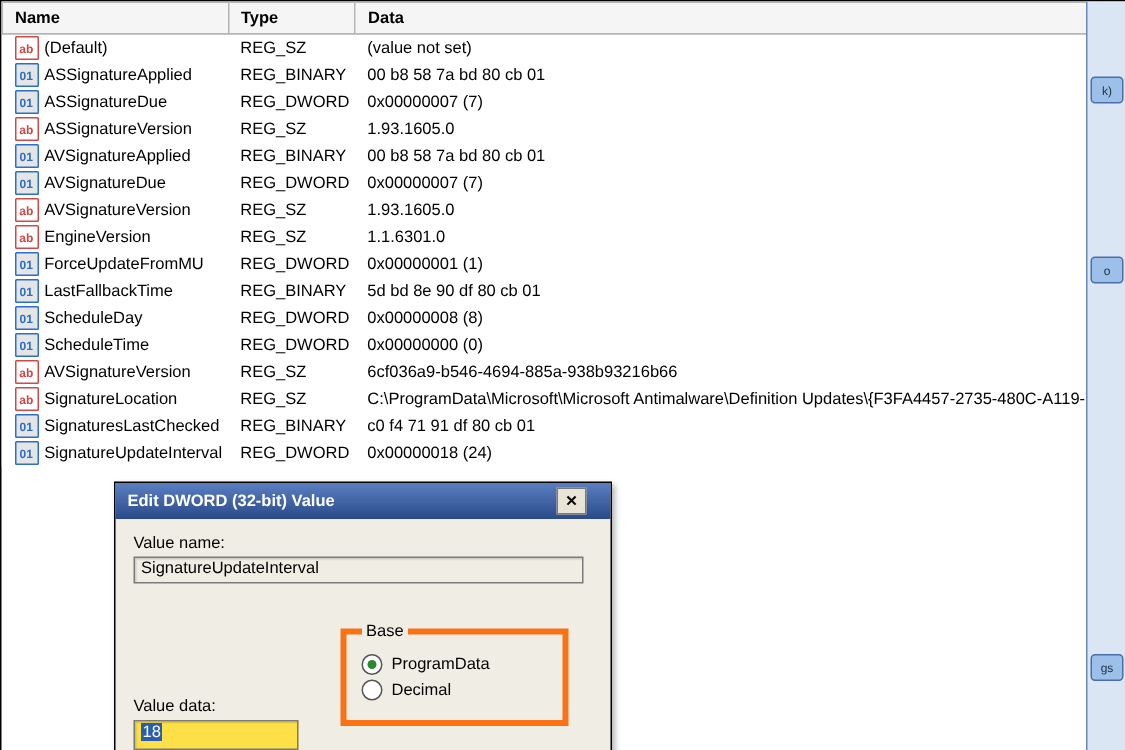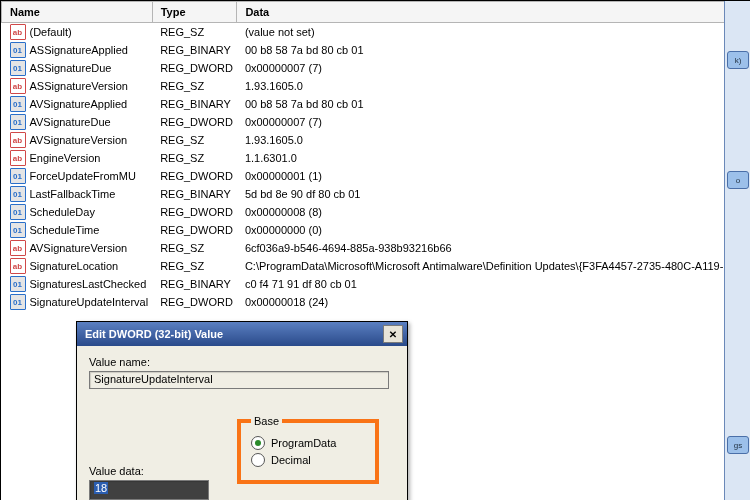--- a/index.html
+++ b/index.html
@@ -8,27 +8,27 @@
   .list th{text-align:left;font-weight:700;background:#f5f5f5;border:1px solid #b5b5b5;padding:2px 8px;height:16px}
   .list td{padding:1px 4px 1px 8px;white-space:nowrap;height:16px;vertical-align:middle}
   .name-cell{display:flex;align-items:center;gap:4px}
   .icon{width:14px;height:14px;flex:0 0 14px;display:inline-flex;align-items:center;justify-content:center;border:1px solid;font-size:8px;font-weight:bold;border-radius:1px}
   .icon-sz{border-color:#d04848;color:#d04848;background:#fff}
   .icon-bin{border-color:#2a6fc9;color:#2a6fc9;background:#e5e5e5}
   .col-name{width:180px}
   .col-type{width:90px}
   
   .dialog{position:absolute;left:75px;top:320px;width:330px;background:#f0eee4;border:1px solid #000;box-shadow:2px 2px 4px rgba(0,0,0,.3)}
-  .titlebar{background:linear-gradient(#5a7fc1,#2a4a8a);color:#fff;font-weight:bold;padding:3px 4px 3px 8px;display:flex;align-items:center;justify-content:space-between;font-size:11px}
+  .titlebar{background:linear-gradient(#5a7fc1,#2a4a8a);color:#fff;font-weight:bold;padding:3px 16px 3px 8px;display:flex;align-items:center;justify-content:space-between;font-size:11px}
   .close{width:18px;height:16px;background:#e8e4d8;border:1px solid #7a7a7a;display:flex;align-items:center;justify-content:center;font-size:10px;color:#000;font-weight:bold}
   .body{padding:10px 12px 12px}
   .lbl{margin-bottom:3px}
   .ro-input{width:300px;height:18px;border:1px solid #7a7a7a;background:#f0eee4;padding:1px 4px;box-sizing:border-box;margin-bottom:10px;box-shadow:inset 1px 1px 1px rgba(0,0,0,.15)}
   .row{display:flex;gap:12px;align-items:flex-end}
-  .val-input{width:120px;height:20px;border:1px solid #7a7a7a;background:#404040;padding:1px 4px;box-sizing:border-box;box-shadow:inset 1px 1px 1px rgba(0,0,0,.15)}
+  .val-input{width:110px;height:20px;border:1px solid #7a7a7a;background:#fde047;padding:1px 4px;box-sizing:border-box;box-shadow:inset 1px 1px 1px rgba(0,0,0,.15)}
   .val-input .sel{background:#2a5db0;color:#fff;padding:0 1px}
   fieldset{border:4px solid #f97316;padding:6px 10px 10px;margin:16px;flex:1}
   legend{padding:0 3px}
   .radio-row{display:flex;align-items:center;gap:6px;margin:3px 0}
   .radio{width:12px;height:12px;border:1px solid #555;border-radius:50%;background:#fff;display:flex;align-items:center;justify-content:center}
   .radio.checked::after{content:"";width:6px;height:6px;border-radius:50%;background:#2a8a2a}
   .btns{display:flex;justify-content:flex-end;gap:8px;margin-top:12px}
   .btn{min-width:72px;height:22px;border:1px solid #7a7a7a;background:#f0eee4;display:flex;align-items:center;justify-content:center;box-shadow:1px 1px 0 rgba(0,0,0,.15)}
   
   .bg{position:absolute;right:0;top:0;width:26px;height:500px;background:#dbe6f4;border-left:1px solid #6a88b8}

